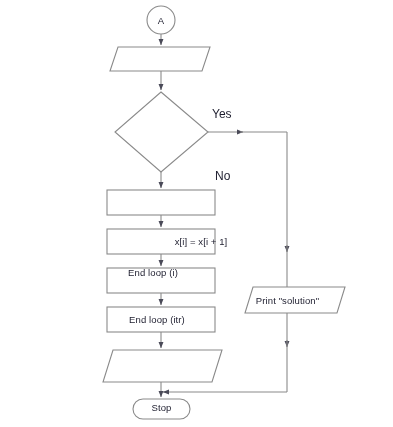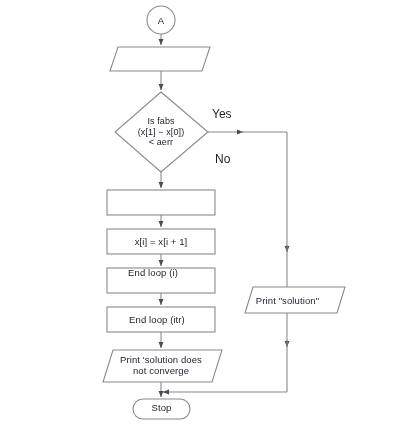--- a/index.html
+++ b/index.html
@@ -41,28 +41,28 @@
     position: absolute;
     color: #1d1d2e;
     font-size: 12px;
     line-height: 11px;
     white-space: nowrap;
   }
   .t-start  { left: 147px; top: 6px;   width: 28px;  height: 28px; }
   .t-print1 { left: 110px; top: 47px;  width: 100px; height: 24px; }
   .t-dec    { left: 121px; top: 108px; width: 80px;  height: 48px; font-size: 9px; line-height: 10.5px; }
   .t-b1     { left: 107px; top: 190px; width: 108px; height: 25px; }
-  .t-b2     { left: 107px; top: 229px; width: 108px; height: 25px; }
+  .t-b2     { left: 107px; top: 229px; width: 108px; height: 25px; padding-left: 40px; }
   .t-b3     { left: 107px; top: 260px; width: 92px; height: 25px; }
   .t-b4     { left: 107px; top: 307px; width: 100px; height: 25px; }
   .t-print2 { left: 245px; top: 287px; width: 85px;  height: 26px; }
   .t-print3 { left: 105px; top: 350px; width: 112px; height: 30px; }
   .t-stop   { left: 133px; top: 399px; width: 57px;  height: 16px; }
   .lbl-yes  { left: 212px; top: 109px; }
-  .lbl-no   { left: 167px; top: 154px; padding-left: 48px; }
+  .lbl-no   { left: 167px; top: 171px; padding-left: 48px; }
 </style>
 </head>
 <body>
 
 <div id="canvas">
 
   <svg id="flow-svg" viewBox="0 0 393 427">
     <defs>
       <marker id="arrow" markerWidth="8" markerHeight="8" refX="6.4" refY="3" orient="auto" markerUnits="userSpaceOnUse">
         <path d="M0,0.4 L6.6,3 L0,5.6 z" fill="#4a4a58"></path>
@@ -111,27 +111,22 @@
       <line x1="287" y1="245" x2="287" y2="287"></line>
 
       <line x1="287" y1="313" x2="287" y2="347" marker-end="url(#arrow)"></line>
       <line x1="287" y1="340" x2="287" y2="392"></line>
 
       <line x1="287" y1="392" x2="163" y2="392" marker-end="url(#arrow)"></line>
     </g>
   </svg>
 
   <div class="shape-text t-start">A</div>
-  <div class="shape-text t-dec">Is fabs
-(x[1] − x[0])
-&lt; aerr</div>
   <div class="shape-text t-b2">x[i] = x[i + 1]</div>
   <div class="shape-text t-b3">End loop (i)</div>
   <div class="shape-text t-b4">End loop (itr)</div>
   <div class="shape-text t-print2">Print "solution"</div>
-  <div class="shape-text t-print3">Print 'solution does
-not converge</div>
   <div class="shape-text t-stop">Stop</div>
 
   <div class="edge-label lbl-yes">Yes</div>
   <div class="edge-label lbl-no">No</div>
 
 </div>
 
 </body></html>

